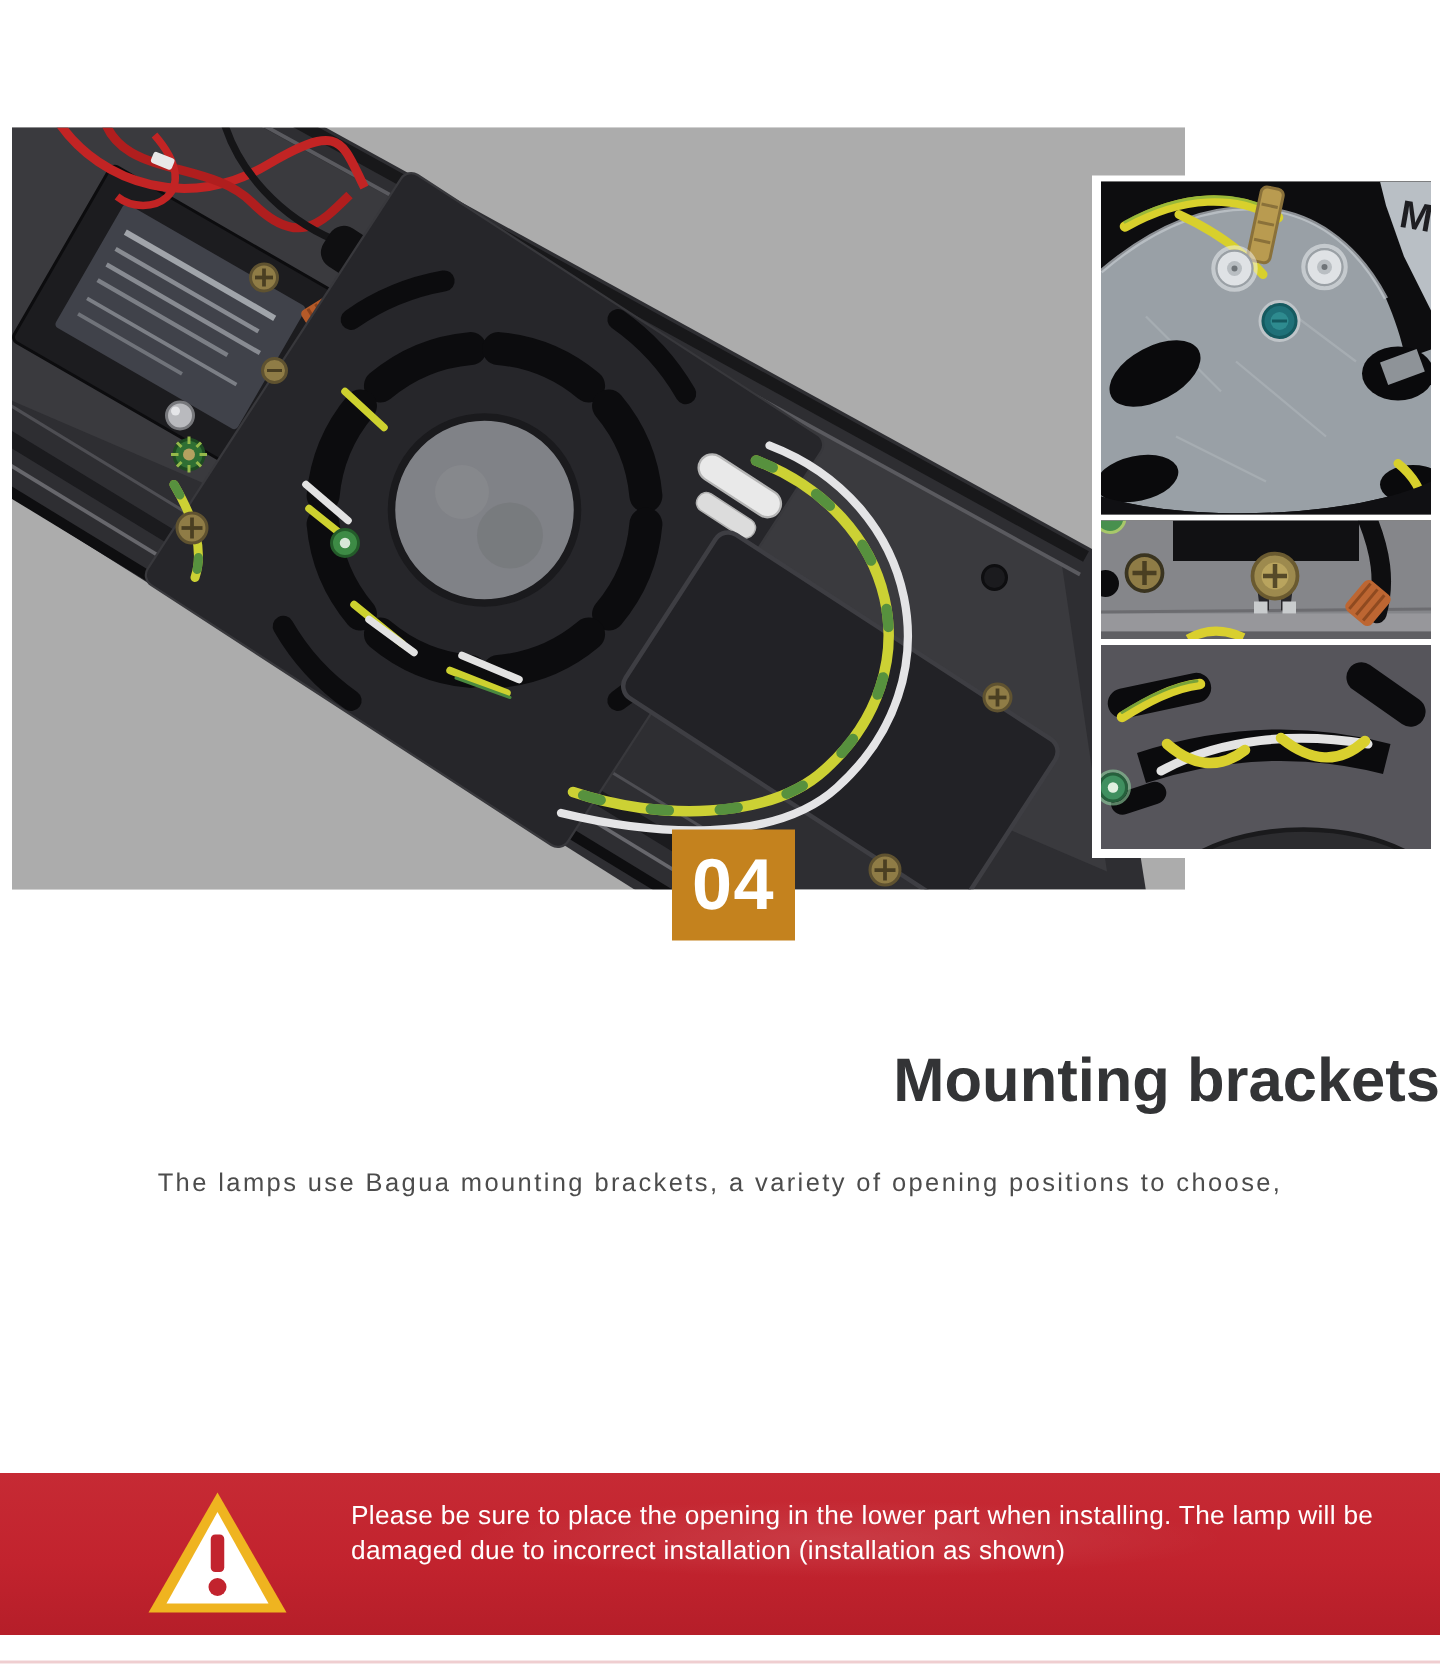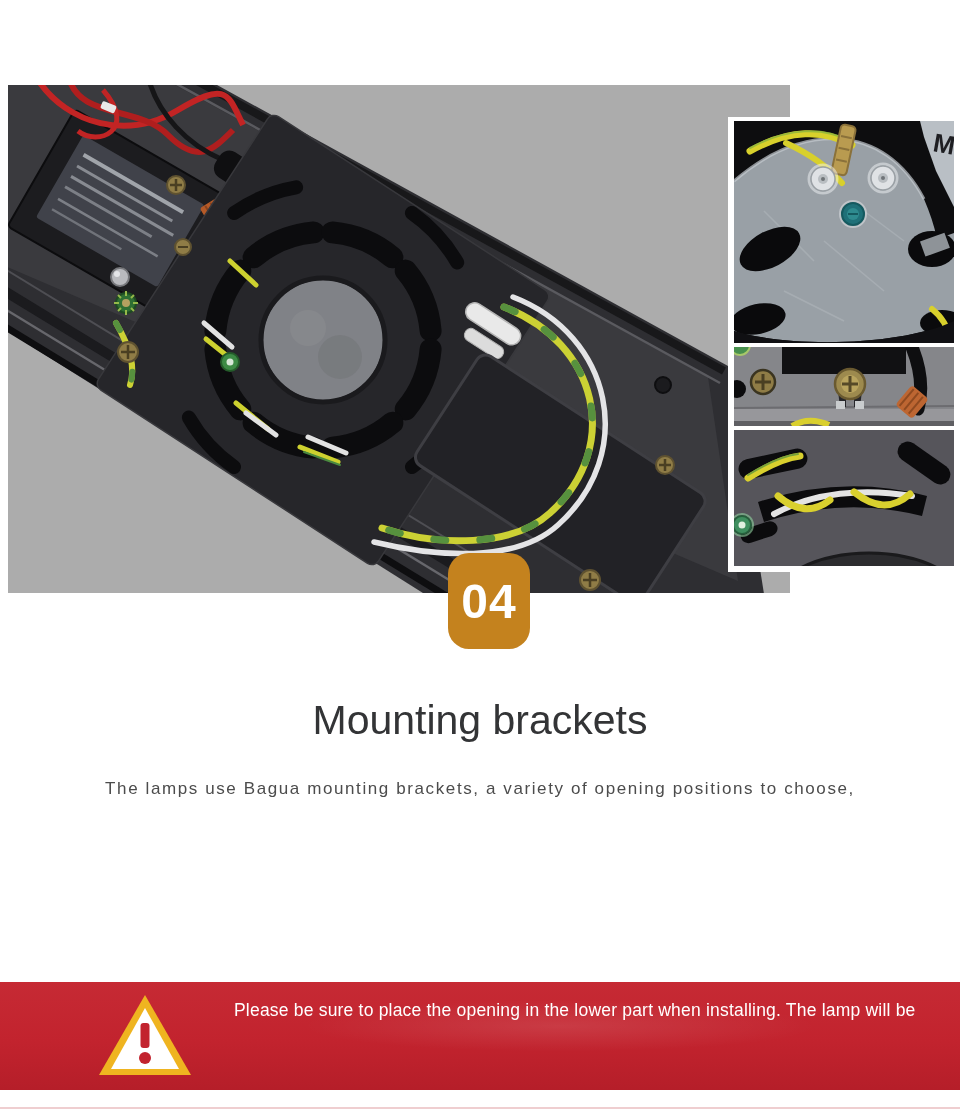--- a/index.html
+++ b/index.html
@@ -7,26 +7,26 @@
           font-family:"Liberation Sans",sans-serif;}
   
   .main-photo{position:absolute;left:8px;top:85px;width:782px;height:508px;background:#ACACAC;overflow:hidden;}
   .main-photo svg{display:block;}
   
   .inset-column{position:absolute;left:728px;top:117px;width:232px;height:455px;background:#ffffff;
                 box-sizing:border-box;padding:4px 6px;display:flex;flex-direction:column;gap:4px;}
   .inset{width:220px;overflow:hidden;background:#0d0d0f;}
   .inset svg{display:block;}
   
-  .step-badge{position:absolute;left:448px;top:553px;width:82px;height:96px;background:#C4821E;
-              display:flex;align-items:center;justify-content:center;border-radius:21px;}
+  .step-badge{position:absolute;left:448px;top:553px;width:82px;height:74px;background:#C4821E;
+              display:flex;align-items:center;justify-content:center;}
   .step-badge span{color:#ffffff;font-size:48px;font-weight:bold;letter-spacing:1px;}
   
-  .section-title{position:absolute;left:0;top:697px;width:960px;text-align:center;
-                 font-size:41px;font-weight:normal;color:#333436;letter-spacing:0px;}
+  .section-title{position:absolute;left:0;top:697px;width:960px;text-align:right;
+                 font-size:41px;font-weight:bold;color:#333436;letter-spacing:0px;}
   .section-desc{position:absolute;left:0;top:778px;width:960px;text-align:center;
                 font-size:17px;line-height:21px;color:#4c4c4c;letter-spacing:1.6px;}
   
   .warning-banner{position:absolute;left:0;top:982px;width:960px;height:108px;
                   background:linear-gradient(180deg,#c62a34 0%,#c2232e 55%,#b51e29 100%);}
   .warning-banner .sheen{position:absolute;left:300px;top:18px;width:520px;height:52px;border-radius:40px;
                   background:radial-gradient(ellipse at center,rgba(255,255,255,0.10),rgba(255,255,255,0) 70%);}
   .warning-icon{position:absolute;left:97px;top:10px;width:96px;height:86px;}
   .warning-text{position:absolute;left:194px;top:17px;width:720px;color:#ffffff;
                 font-size:17.5px;line-height:23px;letter-spacing:0.2px;margin-left:40px;}
@@ -307,17 +307,18 @@
   <div class="warning-banner">
     <div class="sheen"></div>
     <svg class="warning-icon" viewBox="0 0 96 84">
       <polygon points="48,2 94,82 2,82" fill="#EFB420"></polygon>
       <polygon points="48,15 82,76 14,76" fill="#ffffff"></polygon>
       <rect x="43.5" y="30" width="9" height="25" rx="3" fill="#C2232E"></rect>
       <circle cx="48" cy="65" r="6" fill="#C2232E"></circle>
     </svg>
     <div class="warning-text">
       <div>Please be sure to place the opening in the  lower part when installing. The lamp will be</div>
+      <div>damaged due to incorrect installation (installation as shown)</div>
     </div>
   </div>
 
   <div class="bottom-rule"></div>
 </div>
 
 </body></html>

